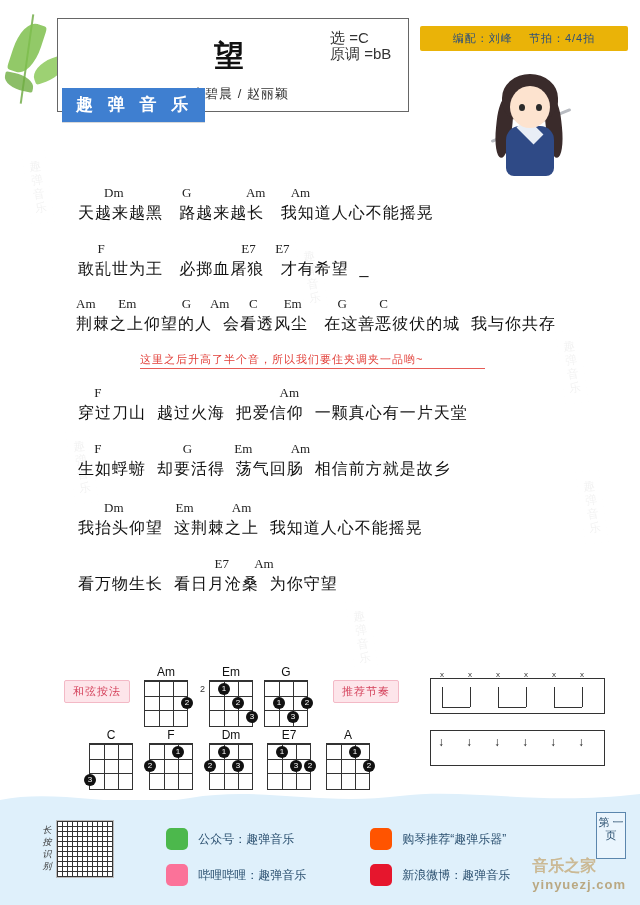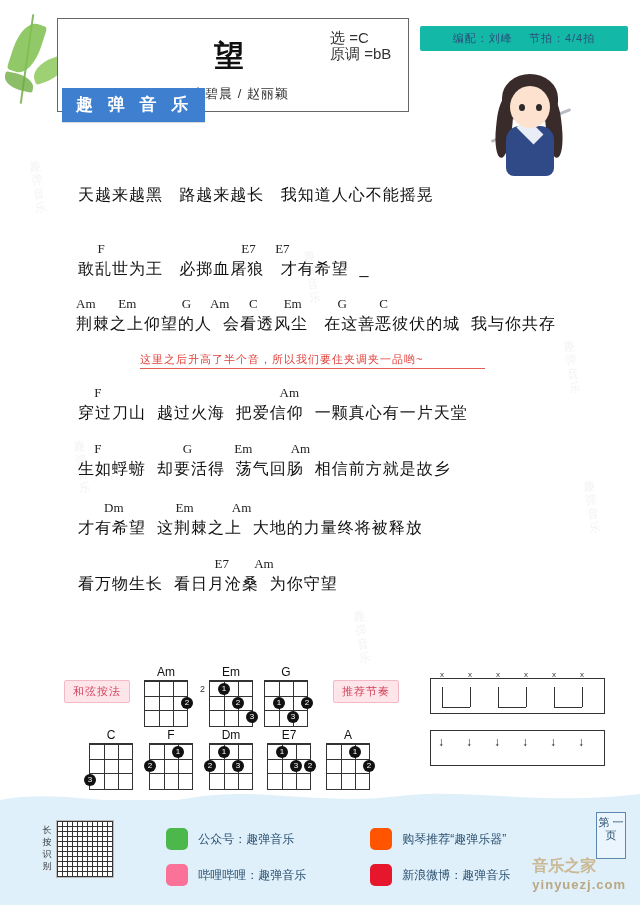--- a/index.html
+++ b/index.html
@@ -28,21 +28,21 @@
   }
   .key-block .ln{white-space:nowrap;}
   .logo-badge{
     position:absolute;left:62px;top:88px;
     background:#3f7fd0;color:#fff;font-size:17px;letter-spacing:5px;
     padding:5px 12px 6px 14px;font-weight:bold;
     box-shadow:0 1px 0 rgba(0,0,0,.15);
   }
   .credit{
     position:absolute;left:420px;top:26px;width:200px;
-    background:#14b8a6;color:#2c4f7c;font-size:11px;
+    background:#eab308;color:#2c4f7c;font-size:11px;
     padding:5px 4px;text-align:center;border-radius:2px;
     letter-spacing:1px;
   }
   .credit span{margin:0 6px;}
   
   .leaf{position:absolute;}
   .leaf1{left:14px;top:22px;width:26px;height:52px;background:#7fbf4d;
     border-radius:60% 10% 60% 10%;transform:rotate(18deg);opacity:.85;}
   .leaf2{left:32px;top:60px;width:34px;height:20px;background:#8cc95b;
     border-radius:70% 10% 70% 10%;transform:rotate(-20deg);opacity:.85;}
@@ -97,21 +97,21 @@
   .footer{
     position:absolute;left:0;top:800px;width:640px;height:105px;background:#dff0fb;
   }
   .wave{position:absolute;left:0;top:786px;width:640px;height:22px;}
   .qr{position:absolute;left:56px;top:820px;width:56px;height:56px;background:#fff;border:1px solid #bbb;}
   .qr-inner{width:100%;height:100%;
     background-image:
       linear-gradient(90deg,#111 1px,transparent 1px),
       linear-gradient(#111 1px,transparent 1px);
     background-size:5px 5px;opacity:.85;}
-  .qr-label{position:absolute;left:40px;top:824px;width:14px;font-size:9px;color:#333;line-height:12px;text-align:center;}
+  .qr-label{position:absolute;left:40px;top:824px;width:14px;font-size:9px;color:#333;line-height:12px;text-align:center;font-style:italic;}
   .f-row{position:absolute;font-size:12px;color:#2b5070;}
   .f-ic{display:inline-block;width:22px;height:22px;border-radius:5px;vertical-align:middle;margin-right:7px;}
   .ic-wechat{background:#4cb84c;}
   .ic-taobao{background:#ff5400;}
   .ic-bili{background:#fb7299;}
   .ic-weibo{background:#e6162d;}
   .f-txt{vertical-align:middle;margin-top:8px;}
   .page-badge{
     position:absolute;right:14px;top:812px;width:28px;height:42px;border:1px solid #5b86ad;
     color:#2b5070;font-size:11px;text-align:center;line-height:13px;padding-top:3px;background:#eaf5fd;
@@ -160,20 +160,21 @@
   <div class="m-hairR"></div>
   <div class="m-body"></div>
   <div class="m-collar"></div>
   <div class="m-hair"></div>
   <div class="m-face"></div>
   <div class="m-eye l"></div>
   <div class="m-eye r"></div>
 </div>
 
 <div class="lyr-block" style="top:185px;">
+  <div class="chordline">        Dm                  G                 Am        Am</div>
   <div class="textline">天越来越黑   路越来越长   我知道人心不能摇晃</div>
 </div>
 <div class="lyr-block" style="top:241px;">
   <div class="chordline">      F                                          E7      E7</div>
   <div class="textline">敢乱世为王   必掷血屠狼   才有希望  _</div>
 </div>
 <div class="lyr-block" style="top:296px;left:76px;">
   <div class="chordline">Am       Em              G      Am      C        Em           G          C</div>
   <div class="textline">荆棘之上仰望的人  会看透风尘   在这善恶彼伏的城  我与你共存</div>
 </div>
@@ -184,21 +185,21 @@
 <div class="lyr-block" style="top:385px;">
   <div class="chordline">     F                                                       Am</div>
   <div class="textline">穿过刀山  越过火海  把爱信仰  一颗真心有一片天堂</div>
 </div>
 <div class="lyr-block" style="top:441px;">
   <div class="chordline">     F                         G             Em            Am</div>
   <div class="textline">生如蜉蝣  却要活得  荡气回肠  相信前方就是故乡</div>
 </div>
 <div class="lyr-block" style="top:500px;">
   <div class="chordline">        Dm                Em            Am</div>
-  <div class="textline">才有希望  这荆棘之上  大地的力量终将被释放</div>
+  <div class="textline">我抬头仰望  这荆棘之上  我知道人心不能摇晃</div>
 </div>
 <div class="lyr-block" style="top:556px;">
   <div class="chordline">                                          E7        Am</div>
   <div class="textline">看万物生长  看日月沧桑  为你守望</div>
 </div>
 
 <div class="sec-label" style="left:64px;top:680px;">和弦按法</div>
 <div class="sec-label" style="left:333px;top:680px;">推荐节奏</div>
 
 <div class="chordbox" id="cb0" style="left:140px;top:665px;">

